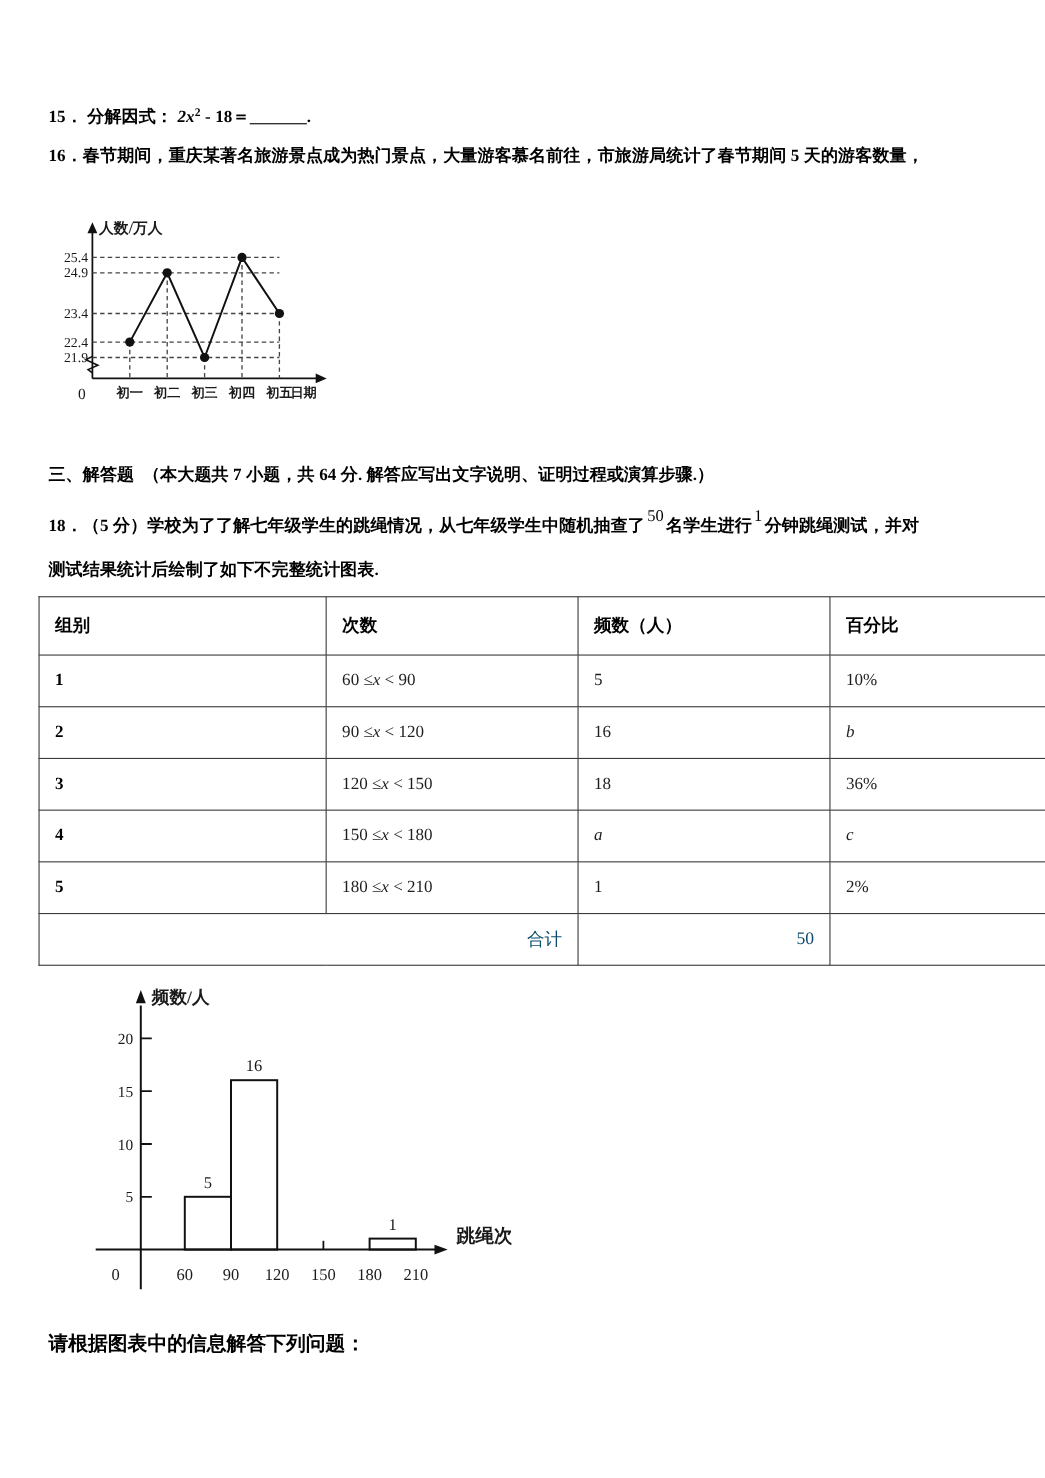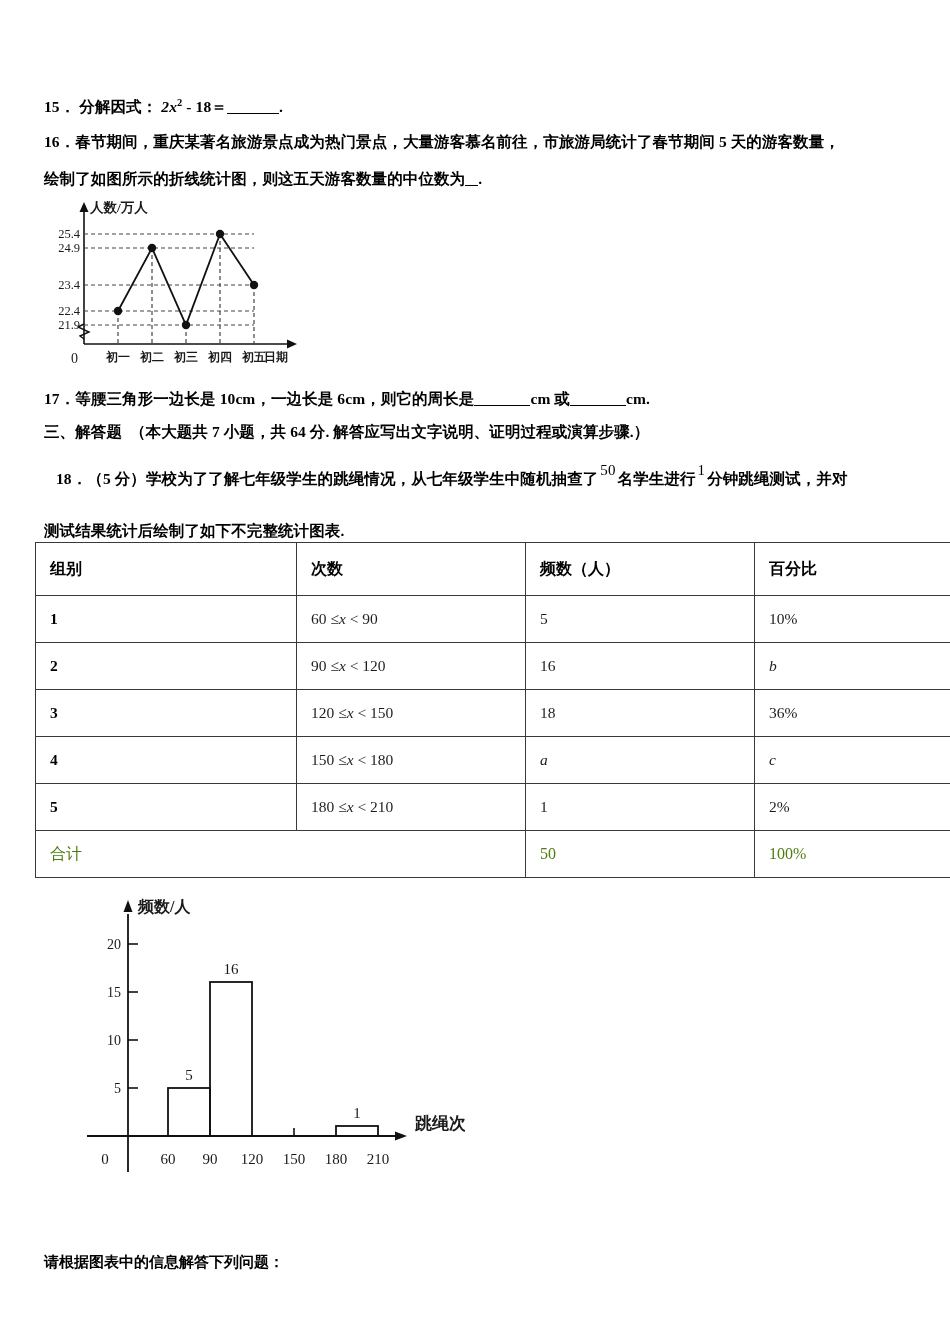--- a/index.html
+++ b/index.html
@@ -29,30 +29,29 @@
     font-size: 15.5px;
     line-height: 22px;
     white-space: nowrap;
     letter-spacing: 0.1px;
   }
   .q15 { left: 44px; top: 92px; }
   .q16a { left: 44px; top: 131px; text-align: center; }
   .q16b { left: 44px; top: 168px; }
   .q17  { left: 44px; top: 388px; }
   .sec3 { left: 44px; top: 421px; text-align: center; }
-  .q18a { left: 56px; top: 459px; }
-  .q18b { left: 44px; top: 520px; }
+  .q18a { left: 44px; top: 459px; }
+  .q18b { left: 44px; top: 508px; }
   .bottomq {
     position: absolute;
     left: 44px; top: 1209px;
     font-family: "DejaVu Sans", "Liberation Sans", sans-serif;
     font-weight: bold;
-    font-size: 15px;
+    font-size: 18px;
     white-space: nowrap;
-    margin-top: 44px;
   }
   sup.sm { font-size: 0.68em; vertical-align: super; }
   .raised {
     display: inline-block;
     vertical-align: 9px;
     font-size: 15px;
     font-weight: normal;
     padding: 0 2px;
   }
   .ital { font-style: italic; }
@@ -114,21 +113,22 @@
     color: #000;
     height: 52px;
   }
   .stat-table td.grp {
     font-weight: bold;
     color: #000;
   }
   .stat-table td.total {
     font-weight: normal;
     font-size: 16px;
-    color: #4d7c0f;
+    color: #0c4a6e;
+    text-align: right;
   }
   .col1 { width: 232px; }
   .col2 { width: 200px; }
   .col3 { width: 200px; }
   .col4 { width: 224px; }
   .rng .v { font-style: italic; }
 
   
   .barchart {
     position: absolute;
@@ -148,23 +148,20 @@
 <div class="page">
 
   <div class="qline q15">
     <span>15．</span>
     <span>分解因式：</span>
     <span class="ital">2x</span><sup class="sm">2</sup><span> - 18＝</span><span class="blank-s"></span><span>.</span>
   </div>
 
   <div class="qline q16a">
     <span>16．</span><span>春节期间，重庆某著名旅游景点成为热门景点，大量游客慕名前往，市旅游局统计了春节期间 5 天的游客数量，</span>
-  </div>
-  <div class="qline q16b">
-    <span>绘制了如图所示的折线统计图，则这五天游客数量的中位数为</span><span class="blank-xs"></span><span>.</span>
   </div>
 
   <div class="linechart">
     <svg width="286" height="178" viewBox="0 0 286 178">
 
       <line x1="40" y1="14" x2="40" y2="148" stroke="#111" stroke-width="1.6"></line>
       <polygon points="40,6 35.5,16 44.5,16" fill="#111"></polygon>
 
       <path d="M40 128 L34 131 L45 136 L36 140 L40 143" fill="none" stroke="#111" stroke-width="1.4"></path>
 
@@ -208,23 +205,20 @@
 
       <text x="74" y="165" text-anchor="middle" font-size="12" font-weight="bold">初一</text>
       <text x="108" y="165" text-anchor="middle" font-size="12" font-weight="bold">初二</text>
       <text x="142" y="165" text-anchor="middle" font-size="12" font-weight="bold">初三</text>
       <text x="176" y="165" text-anchor="middle" font-size="12" font-weight="bold">初四</text>
       <text x="210" y="165" text-anchor="middle" font-size="12" font-weight="bold">初五</text>
       <text x="232" y="165" text-anchor="middle" font-size="12" font-weight="bold">日期</text>
     </svg>
   </div>
 
-  <div class="qline q17">
-    <span>17．</span><span>等腰三角形一边长是 10cm，一边长是 6cm，则它的周长是</span><span class="blank-m"></span><span>cm 或</span><span class="blank-m"></span><span>cm.</span>
-  </div>
 
   <div class="qline sec3">
     <span>三、解答题</span>&nbsp;&nbsp;<span>（本大题共 7 小题，共 64 分. 解答应写出文字说明、证明过程或演算步骤.）</span>
   </div>
 
   <div class="qline q18a">
     <span>18．</span><span>（5 分）</span><span>学校为了了解七年级学生的跳绳情况，从七年级学生中随机抽查了</span><span class="raised">50</span><span>名学生进行</span><span class="raised">1</span><span>分钟跳绳测试，并对</span>
   </div>
   <div class="qline q18b">
     <span>测试结果统计后绘制了如下不完整统计图表.</span>

